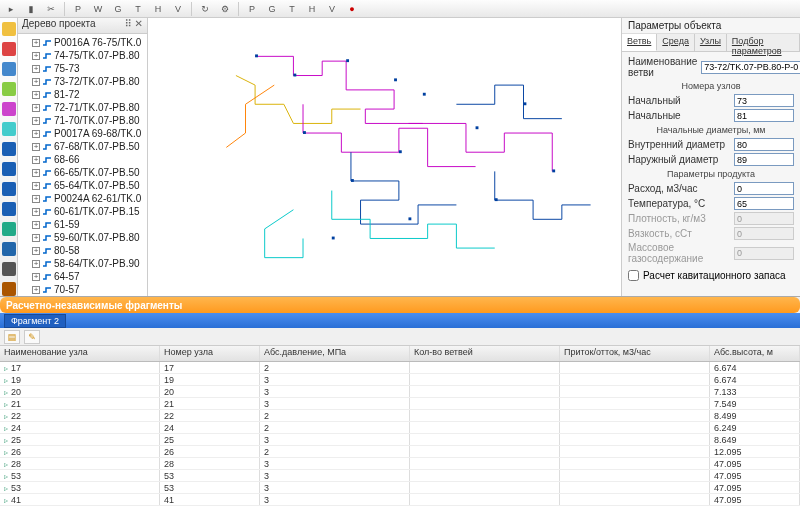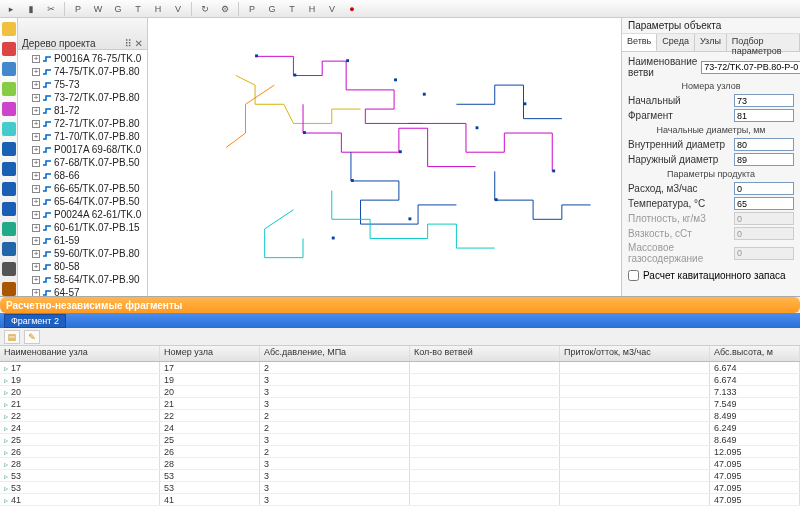--- a/index.html
+++ b/index.html
@@ -4,32 +4,32 @@
 <style>
 * { box-sizing: border-box; margin: 0; padding: 0; font-family: Tahoma, Arial, sans-serif; font-size: 10px; }
 body { width: 800px; height: 506px; overflow: hidden; background: #f0f0f0; display: flex; flex-direction: column; }
 .toolbar { height: 18px; background: linear-gradient(#fdfdfd,#e8e8e8); border-bottom: 1px solid #ccc; display: flex; align-items: center; padding: 0 4px; gap: 6px; }
 .toolbar .icon { width: 14px; height: 14px; display: inline-flex; align-items: center; justify-content: center; font-size: 9px; color: #555; }
 .toolbar .sep { width: 1px; height: 14px; background: #ccc; }
 .main-row { flex: 1; display: flex; min-height: 0; }
 .left-strip { width: 18px; background: linear-gradient(#fdfdfd,#eee); border-right: 1px solid #ccc; display: flex; flex-direction: column; align-items: center; gap: 6px; padding-top: 4px; }
 .left-strip .ic { width: 14px; height: 14px; border-radius: 2px; }
 .tree-panel { width: 130px; background: #fff; border-right: 1px solid #ccc; display: flex; flex-direction: column; }
-.panel-header { height: 32px; background: linear-gradient(#f7f7f7,#e5e5e5); border-bottom: 1px solid #ccc; display: flex; align-items: flex-end; padding: 0 4px; font-size: 10px; color: #333; justify-content: space-between; }
+.panel-header { height: 16px; background: linear-gradient(#f7f7f7,#e5e5e5); border-bottom: 1px solid #ccc; display: flex; align-items: flex-start; padding: 0 4px; font-size: 10px; color: #333; justify-content: space-between; }
 .tree-body { flex: 1; overflow: hidden; padding: 2px; }
 .tree-item { display: flex; align-items: center; height: 13px; gap: 2px; padding-left: 12px; white-space: nowrap; overflow: hidden; font-size: 9px; color: #222; }
 .tree-item .plus { width: 8px; height: 8px; border: 1px solid #888; font-size: 8px; line-height: 6px; text-align: center; color: #555; }
 .tree-item .branch-ic { width: 10px; height: 8px; }
 .viewport { flex: 1; background: #fff; position: relative; border-right: 1px solid #ccc; }
 .viewport svg { position: absolute; inset: 0; width: 100%; height: 100%; }
 .axes { position: absolute; right: 6px; bottom: 6px; font-size: 8px; color: #444; }
 .props { width: 178px; background: #f6f6f6; display: flex; flex-direction: column; }
 .props-title { height: 16px; display: flex; align-items: center; padding: 0 6px; font-size: 10px; color: #222; border-bottom: 1px solid #ddd; }
 .tabs { height: 18px; display: flex; border-bottom: 1px solid #ccc; background: #eee; }
-.tab { padding: 2px 5px; font-size: 9px; color: #333; border-right: 1px solid #ccc; cursor: pointer; }
+.tab { padding: 2px 5px; font-size: 9px; color: #333; border-right: 1px solid #ccc; cursor: pointer; text-decoration: underline; }
 .tab.active { background: #fff; border-bottom: 1px solid #fff; }
 .form { padding: 4px 6px; display: flex; flex-direction: column; gap: 2px; }
 .row { display: flex; align-items: center; gap: 4px; }
 .row label { flex: 1; font-size: 10px; color: #333; }
 .row input { width: 60px; height: 13px; border: 1px solid #7a9ac0; font-size: 9px; padding: 0 2px; background: #fff; }
 .row.dis input { background: #eee; color: #999; border-color: #ccc; }
 .row.dis label { color: #999; }
 .section-label { font-size: 9px; color: #444; text-align: center; margin: 1px 0; }
 .chk { display: flex; align-items: center; gap: 4px; margin-top: 4px; }
 .chk input { width: 11px; height: 11px; }
@@ -296,21 +296,21 @@
       <div class="row">
         <label>Наименование ветви</label>
         <input style="width: 100px;" value="73-72/TK.07-PB.80-P-0331">
       </div>
       <div class="section-label">Номера узлов</div>
       <div class="row">
         <label>Начальный</label>
         <input value="73" style="">
       </div>
       <div class="row">
-        <label>Фрагмент</label>
+        <label>Начальные</label>
         <input value="81" style="">
       </div>
       <div class="section-label">Начальные диаметры, мм</div>
       <div class="row">
         <label>Внутренний диаметр</label>
         <input value="80" style="">
       </div>
       <div class="row">
         <label>Наружный диаметр</label>
         <input value="89" style="">

